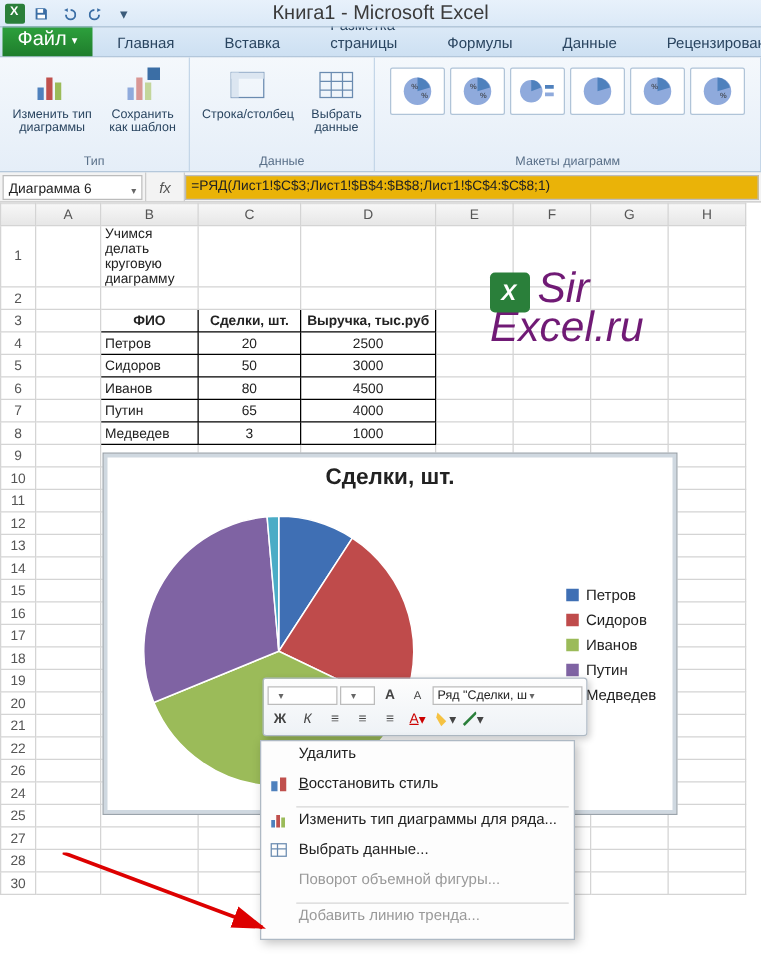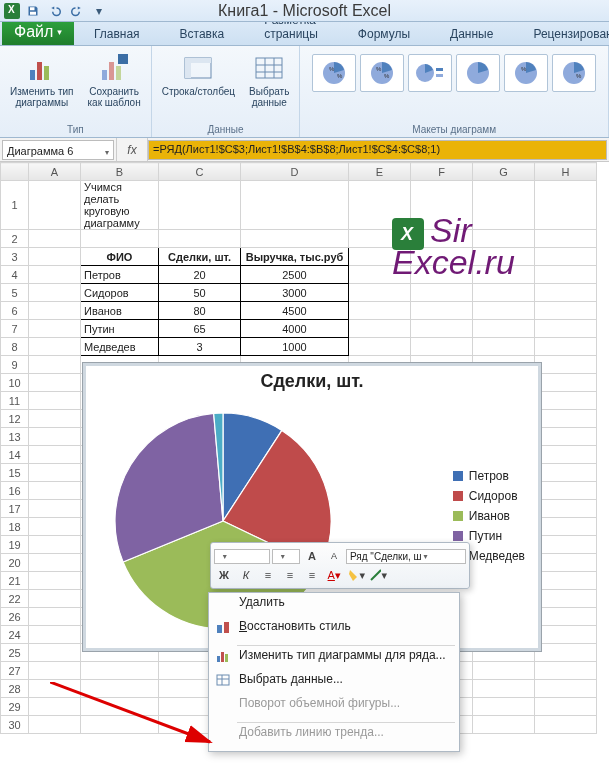--- a/index.html
+++ b/index.html
@@ -543,31 +543,20 @@
           <td></td>
           <td></td>
           <td></td>
           <td></td>
           <td></td>
           <td></td>
           <td></td>
           <td></td>
         </tr>
         <tr>
-          <td class="rowhead">29</td>
-          <td></td>
-          <td></td>
-          <td></td>
-          <td></td>
-          <td></td>
-          <td></td>
-          <td></td>
-          <td></td>
-        </tr>
-        <tr>
           <td class="rowhead">30</td>
           <td></td>
           <td></td>
           <td></td>
           <td></td>
           <td></td>
           <td></td>
           <td></td>
           <td></td>
         </tr>

